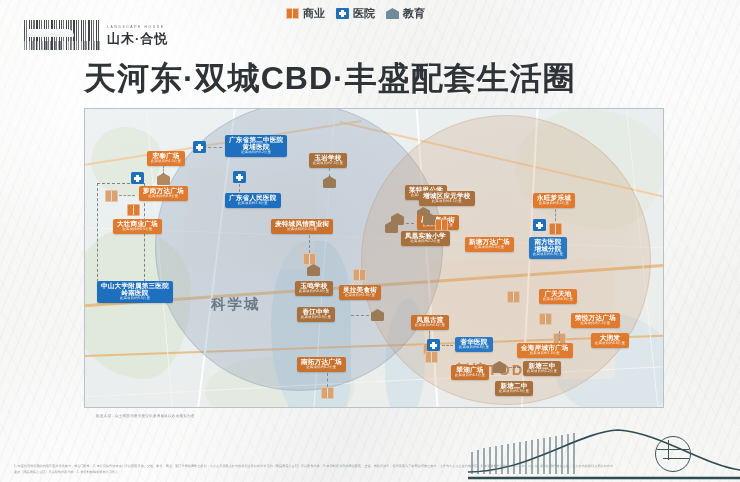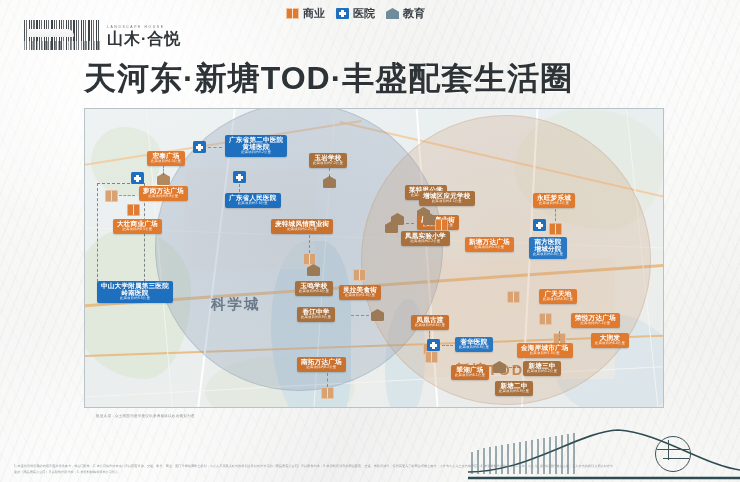--- a/index.html
+++ b/index.html
@@ -43,21 +43,21 @@
   }
   .barcode .lower{ position:absolute; left:0; bottom:0; width:100%; height:9px;
     background:repeating-linear-gradient(90deg,
       #8a9094 0 .8px, rgba(0,0,0,0) .8px 2.6px,
       #aab0b3 2.6px 3.4px, rgba(0,0,0,0) 3.4px 5.2px);
   }
   .barcode .cut{ position:absolute; left:4px; top:9px; width:46px; height:8px;
     background:linear-gradient(180deg,#fafafa,#f0f0f0); border-radius:2px 10px 2px 2px; }
   .logo-text { display:flex; flex-direction:column; justify-content:center; }
   .logo-en { font-size:3.4px; letter-spacing:1.6px; color:#6f7578; white-space:nowrap; line-height:6px; }
-  .logo-cn { font-size:16px; font-weight:700; color:#2f3538; letter-spacing:1px; line-height:17px; white-space:nowrap;}
+  .logo-cn { font-size:13px; font-weight:700; color:#2f3538; letter-spacing:1px; line-height:17px; white-space:nowrap;}
 
   
   .headline {
     position:absolute; left:84px; top:57px; z-index:8;
     font-size:32px; font-weight:700; color:#2d3336; letter-spacing:1px;
     white-space:nowrap; text-shadow:0 1px 0 rgba(255,255,255,.7);
   }
 
   
   #map-frame {
@@ -173,21 +173,21 @@
     <div class="bars"></div>
       <div class="cut"></div>
       <div class="lower"></div>
   </div>
   <div class="logo-text">
     <span class="logo-en">LANDSCAPE HOUSE</span>
     <span class="logo-cn">山木·合悦</span>
   </div>
 </div>
 
-<div class="headline">天河东·新塘TOD·丰盛配套生活圈</div>
+<div class="headline">天河东·双城CBD·丰盛配套生活圈</div>
 
 <div id="map-frame">
   <div id="map-canvas">
 
     <div class="land-base"></div>
 
     <div class="green-patch" style="left:-14px;top:120px;width:120px;height:150px;"></div>
     <div class="green-patch" style="left:6px;top:18px;width:70px;height:70px;opacity:.7;"></div>
     <div class="green-patch" style="left:430px;top:0px;width:150px;height:120px;opacity:.55;background:#e2eadd;"></div>
     <div class="green-patch" style="left:120px;top:248px;width:150px;height:70px;opacity:.6;"></div>

